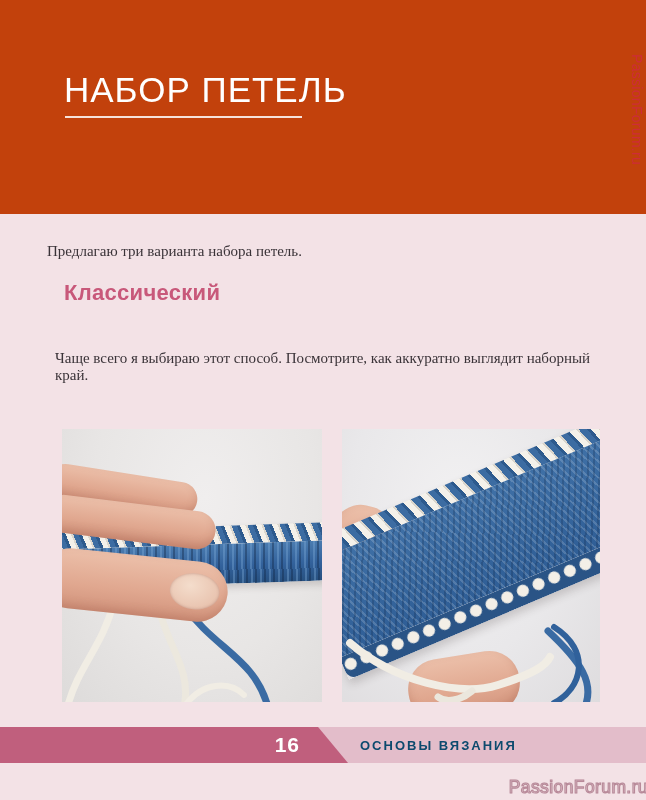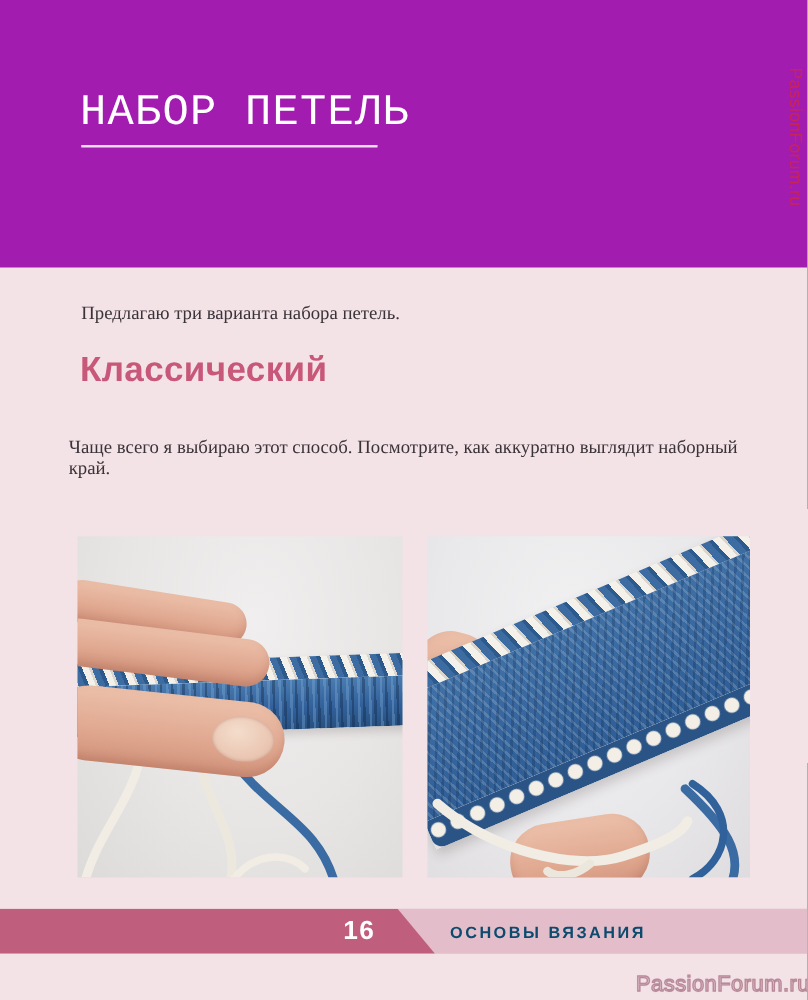--- a/index.html
+++ b/index.html
@@ -1,33 +1,33 @@
 <!DOCTYPE html>
 <html><head>
 <meta charset="utf-8">
 <style>
   html,body{margin:0;padding:0;background:#888;}
   #page{
     position:relative;width:646px;height:800px;overflow:hidden;
     background:#f3e2e6;font-family:"Liberation Sans",sans-serif;
   }
   
-  .header{position:absolute;left:0;top:0;width:646px;height:214px;background:#a21caf;font-family:Liberation Mono, monospace;}
+  .header{position:absolute;left:0;top:0;width:646px;height:214px;background:#c2410c;}
   .page-title{
     position:absolute;left:64px;top:70px;width:420px;
     font-size:35px;font-weight:normal;letter-spacing:1px;color:#ffffff;margin:0;
   }
   .title-underline{position:absolute;left:65px;top:116px;width:237px;height:2px;background:rgba(255,255,255,.85);}
   .intro{position:absolute;left:65px;top:140px;width:540px;color:#f6e0e7;font-size:16px;line-height:18.5px;}
   
   .content-text{color:#3a3338;font-family:"Liberation Serif","DejaVu Serif",serif;font-size:15px;line-height:17px;}
-  .lead{position:absolute;left:65px;top:243px;width:520px;}
+  .lead{position:absolute;left:47px;top:243px;width:520px;}
   .section-heading{
     position:absolute;left:64px;top:280px;margin:0;
-    font-family:"Liberation Sans",sans-serif;font-size:28px;font-weight:bold;color:#c8587a;letter-spacing:.3px;
+    font-family:"Liberation Sans",sans-serif;font-size:22px;font-weight:bold;color:#c8587a;letter-spacing:.3px;
   }
   .para1{position:absolute;left:55px;top:324px;width:545px;margin-top:26px;}
   .para2{position:absolute;left:65px;top:356px;width:540px;}
   
   .photo{position:absolute;top:429px;height:273px;overflow:hidden;background:
       radial-gradient(ellipse at 55% 25%, #f0eeee 0%, #e8e6e5 55%, #dddbda 100%);}
   .photo-left{left:62px;width:260px;}
   .photo-right{left:342px;width:258px;background:
       radial-gradient(ellipse at 45% 30%, #f2f1f2 0%, #e9e8ea 55%, #dedcde 100%);}
   .skin{position:absolute;background:linear-gradient(180deg,#ecc0aa 0%,#e0a78f 60%,#d1937c 100%);box-shadow:inset 0 -4px 8px rgba(150,80,60,.25);}

